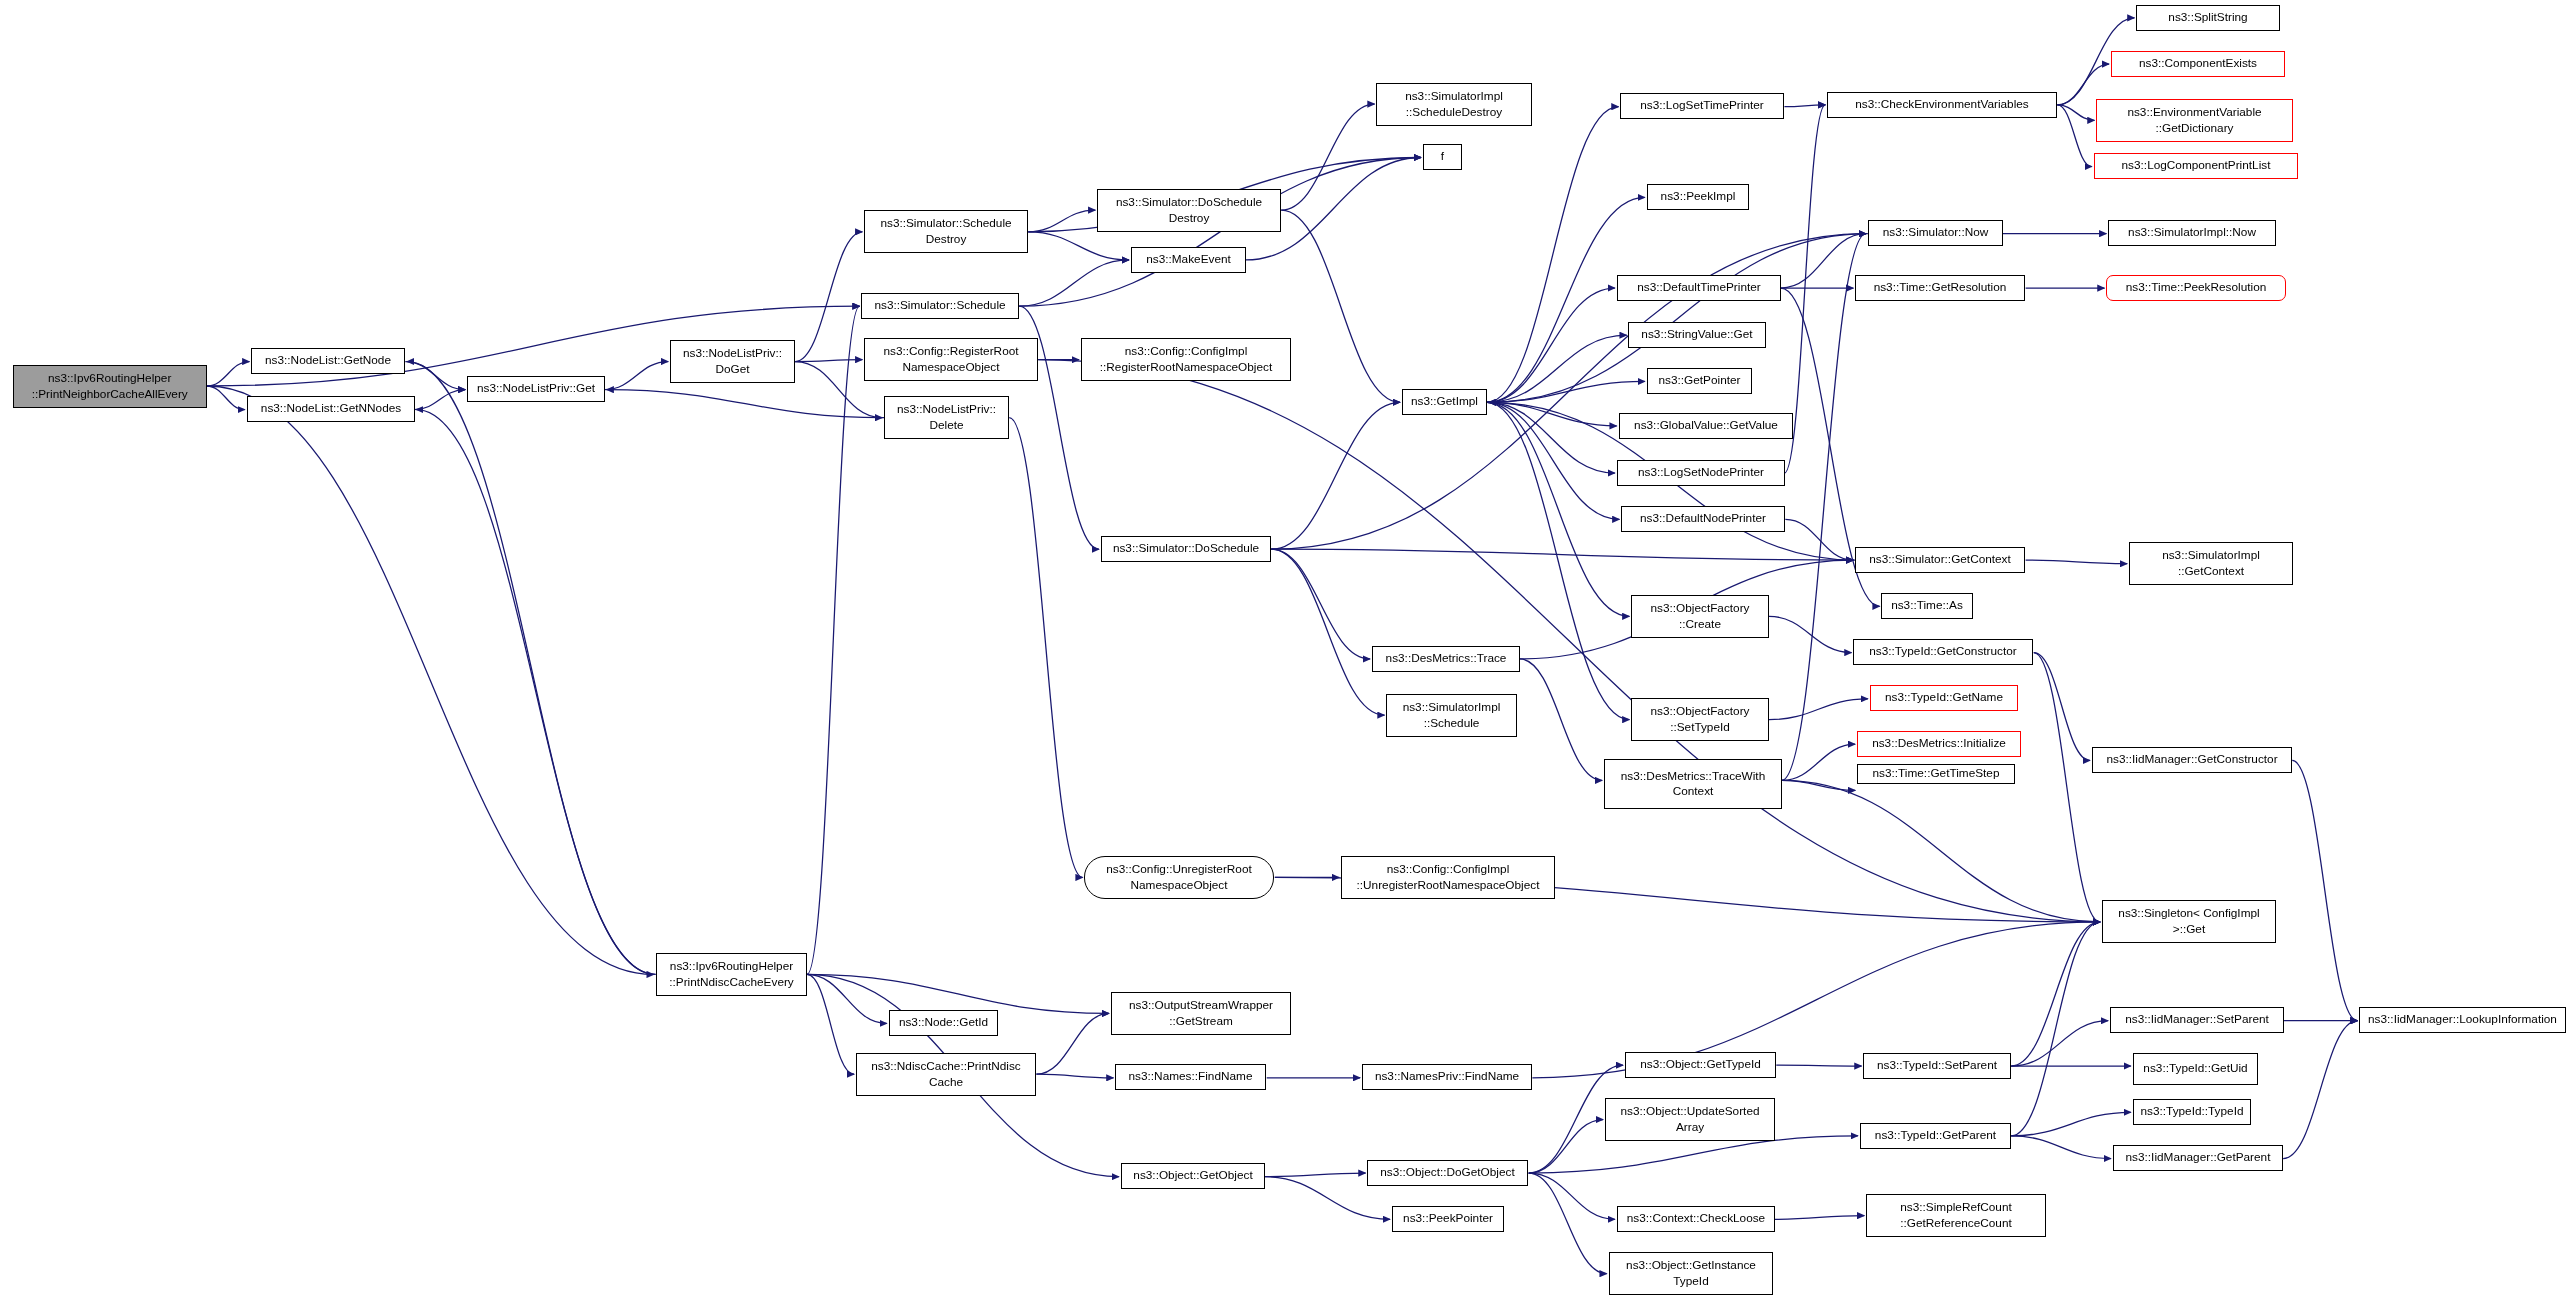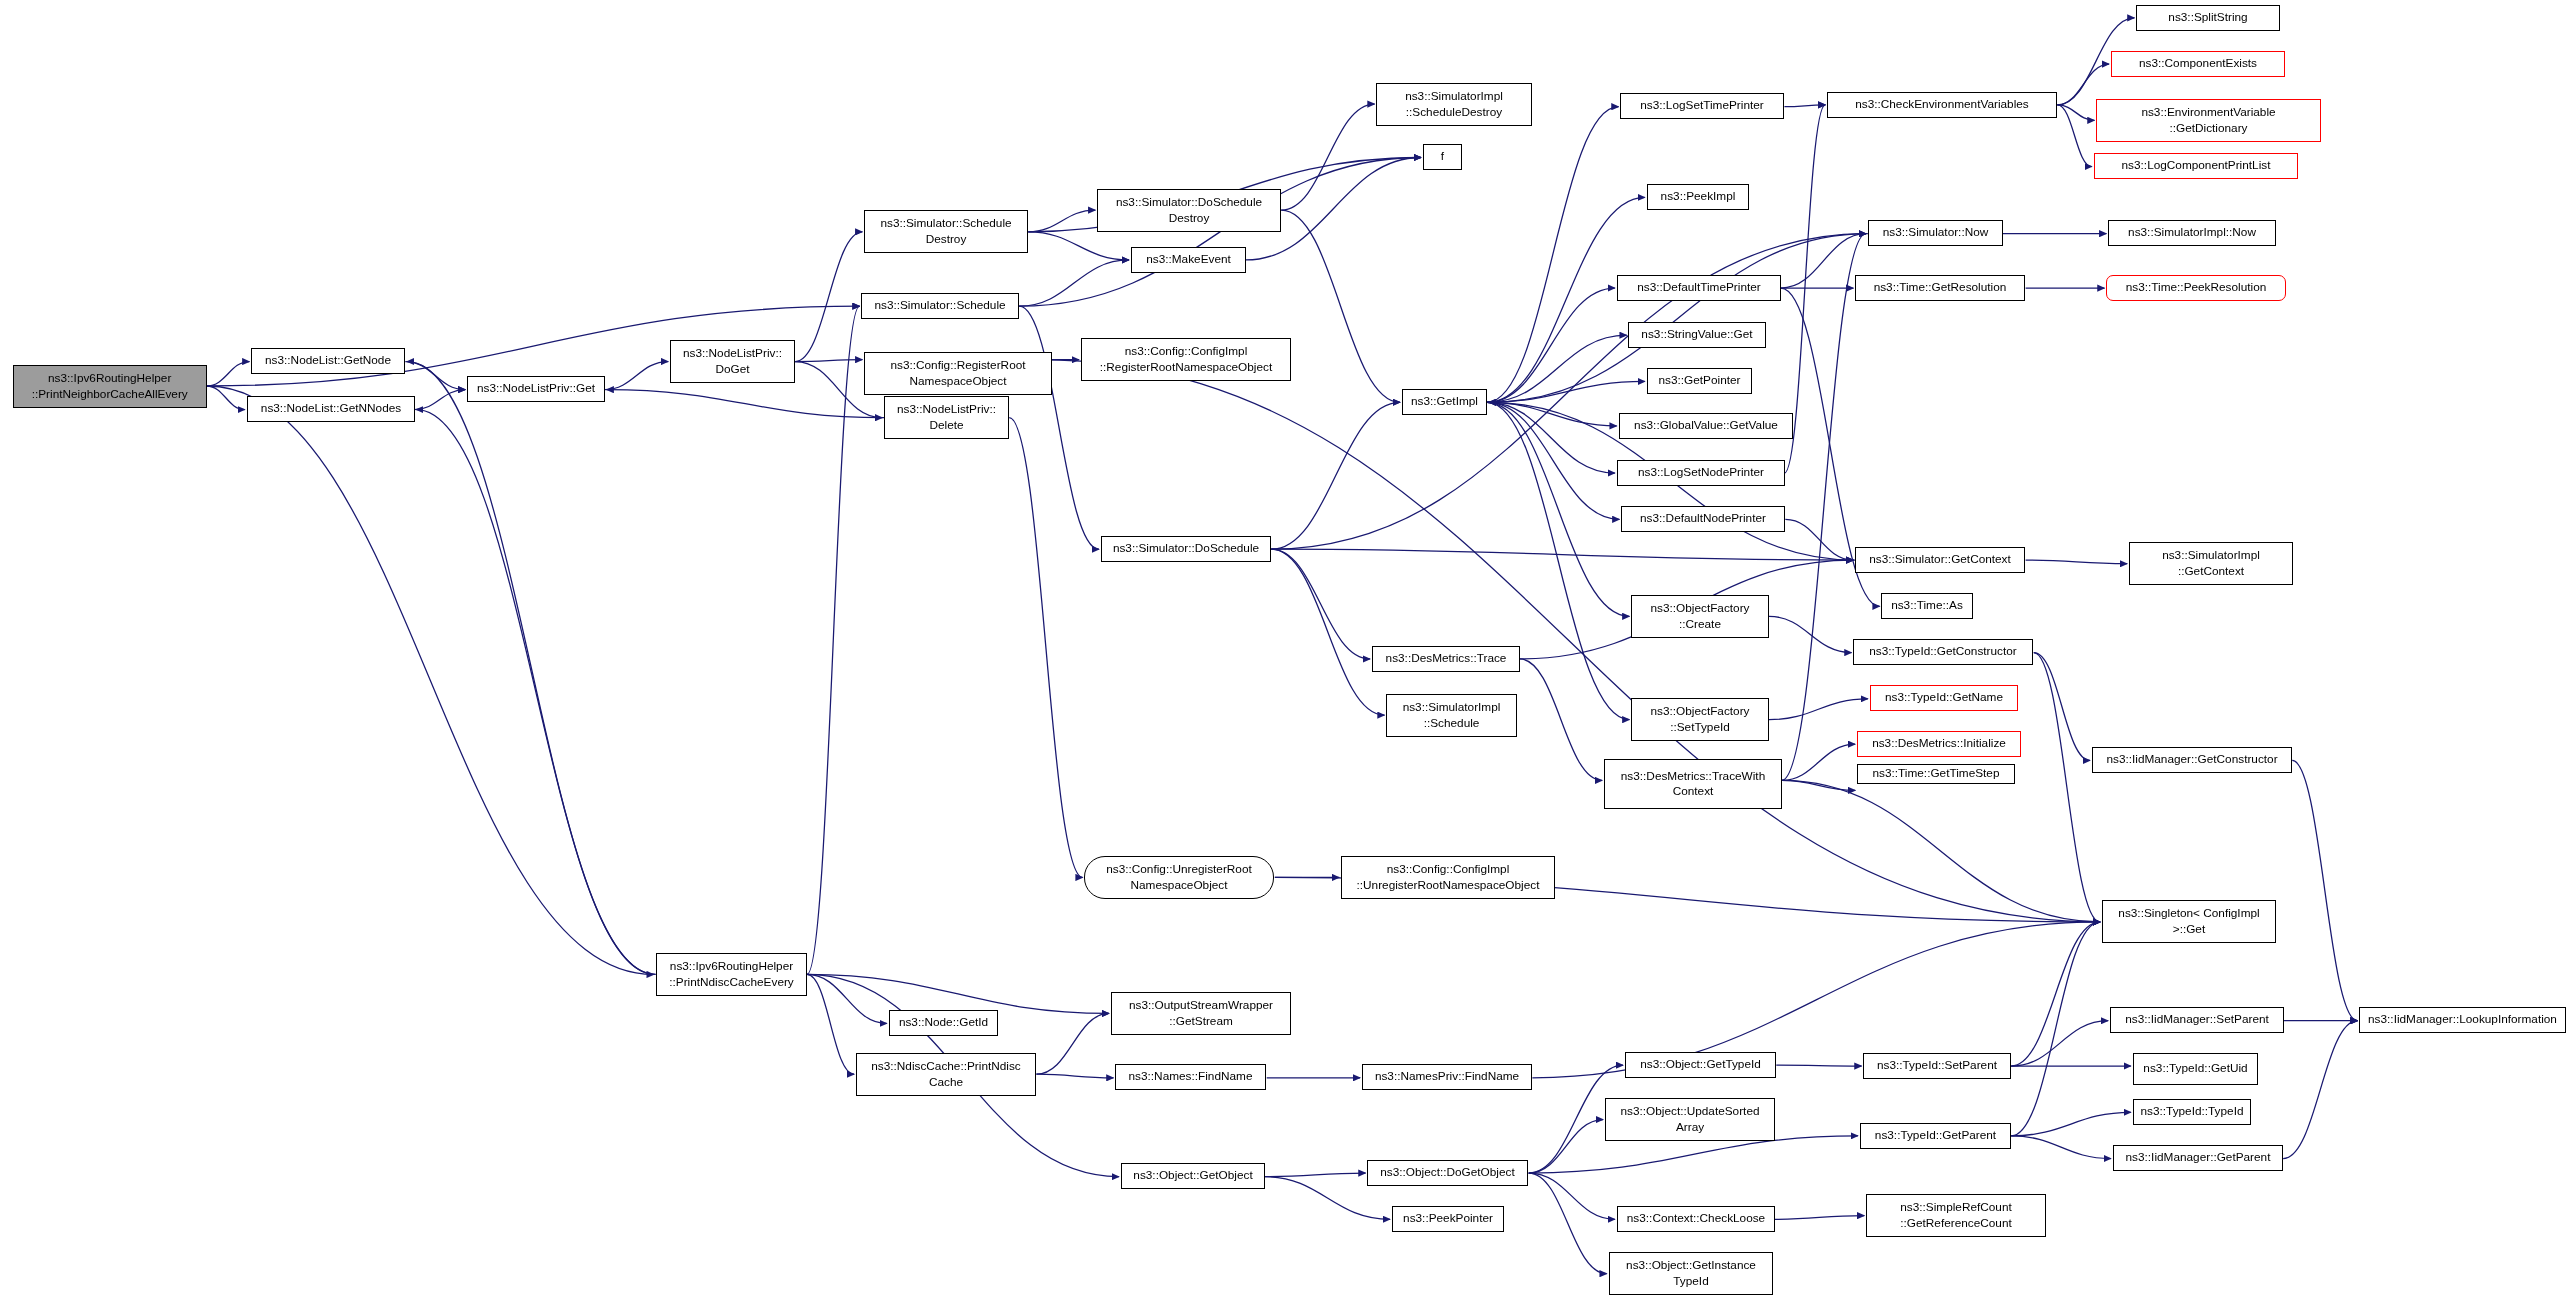--- a/index.html
+++ b/index.html
@@ -140,36 +140,36 @@
     <div class="node normal" style="left: 251px; top: 348px; width: 154px; height: 26px;">ns3::NodeList::GetNode</div>
     <div class="node normal" style="left: 247px; top: 396px; width: 168px; height: 26px;">ns3::NodeList::GetNNodes</div>
     <div class="node normal" style="left: 467px; top: 376px; width: 138px; height: 26px;">ns3::NodeListPriv::Get</div>
     <div class="node normal" style="left: 670px; top: 340px; width: 125px; height: 43px;">ns3::NodeListPriv::
 DoGet</div>
     <div class="node normal" style="left: 884px; top: 396px; width: 125px; height: 43px;">ns3::NodeListPriv::
 Delete</div>
     <div class="node normal" style="left: 864px; top: 210px; width: 164px; height: 43px;">ns3::Simulator::Schedule
 Destroy</div>
     <div class="node normal" style="left: 861px; top: 293px; width: 158px; height: 26px;">ns3::Simulator::Schedule</div>
-    <div class="node normal" style="left: 864px; top: 352px; width: 188px; height: 43px;">ns3::Config::RegisterRoot
+    <div class="node normal" style="left: 864px; top: 338px; width: 174px; height: 43px;">ns3::Config::RegisterRoot
 NamespaceObject</div>
     <div class="node normal" style="left: 1376px; top: 83px; width: 156px; height: 43px;">ns3::SimulatorImpl
 ::ScheduleDestroy</div>
     <div class="node normal" style="left: 1423px; top: 144px; width: 39px; height: 26px;">f</div>
     <div class="node normal" style="left: 1097px; top: 189px; width: 184px; height: 43px;">ns3::Simulator::DoSchedule
 Destroy</div>
     <div class="node normal" style="left: 1131px; top: 247px; width: 115px; height: 26px;">ns3::MakeEvent</div>
     <div class="node normal" style="left: 1081px; top: 338px; width: 210px; height: 43px;">ns3::Config::ConfigImpl
 ::RegisterRootNamespaceObject</div>
     <div class="node normal" style="left: 1101px; top: 536px; width: 170px; height: 26px;">ns3::Simulator::DoSchedule</div>
     <div class="node normal" style="left: 1620px; top: 93px; width: 164px; height: 26px;">ns3::LogSetTimePrinter</div>
     <div class="node normal" style="left: 1827px; top: 92px; width: 230px; height: 26px;">ns3::CheckEnvironmentVariables</div>
     <div class="node normal" style="left: 2136px; top: 4.5px; width: 144px; height: 26px;">ns3::SplitString</div>
     <div class="node red" style="left: 2111px; top: 51px; width: 174px; height: 26px;">ns3::ComponentExists</div>
-    <div class="node red" style="left: 2096px; top: 99px; width: 225px; height: 43px;">ns3::EnvironmentVariable
+    <div class="node red" style="left: 2096px; top: 99px; width: 197px; height: 43px;">ns3::EnvironmentVariable
 ::GetDictionary</div>
     <div class="node red" style="left: 2094px; top: 153px; width: 204px; height: 26px;">ns3::LogComponentPrintList</div>
     <div class="node normal" style="left: 1647px; top: 184px; width: 102px; height: 26px;">ns3::PeekImpl</div>
     <div class="node normal" style="left: 1868px; top: 220px; width: 135px; height: 26px;">ns3::Simulator::Now</div>
     <div class="node normal" style="left: 2108px; top: 220px; width: 168px; height: 26px;">ns3::SimulatorImpl::Now</div>
     <div class="node normal" style="left: 1617px; top: 275px; width: 164px; height: 26px;">ns3::DefaultTimePrinter</div>
     <div class="node normal" style="left: 1855px; top: 275px; width: 170px; height: 26px;">ns3::Time::GetResolution</div>
     <div class="node red" style="left: 2106px; top: 275px; width: 180px; height: 26px; border-radius: 7px;">ns3::Time::PeekResolution</div>
     <div class="node normal" style="left: 1628px; top: 322px; width: 138px; height: 26px;">ns3::StringValue::Get</div>
     <div class="node normal" style="left: 1402px; top: 389px; width: 85px; height: 26px;">ns3::GetImpl</div>

